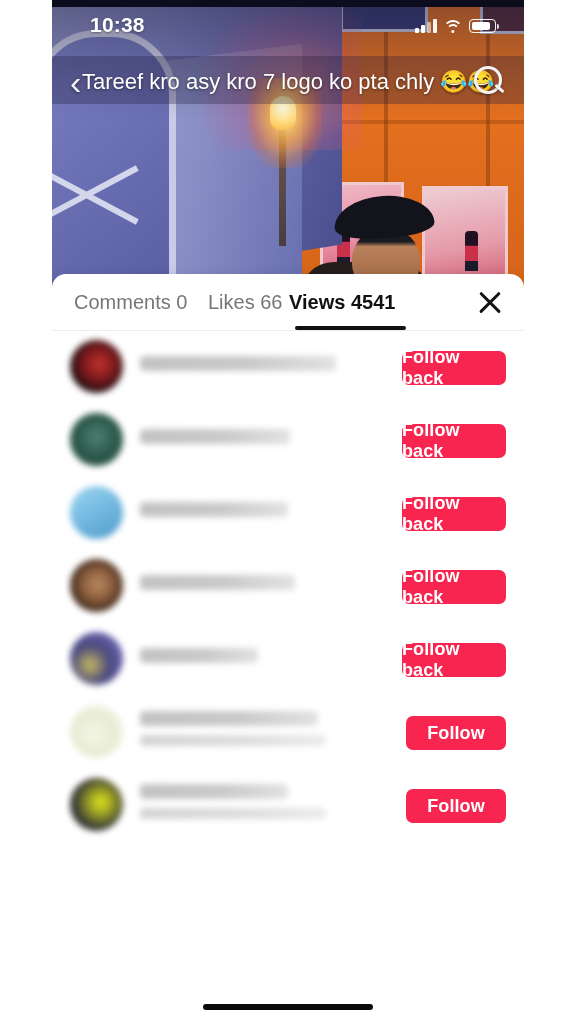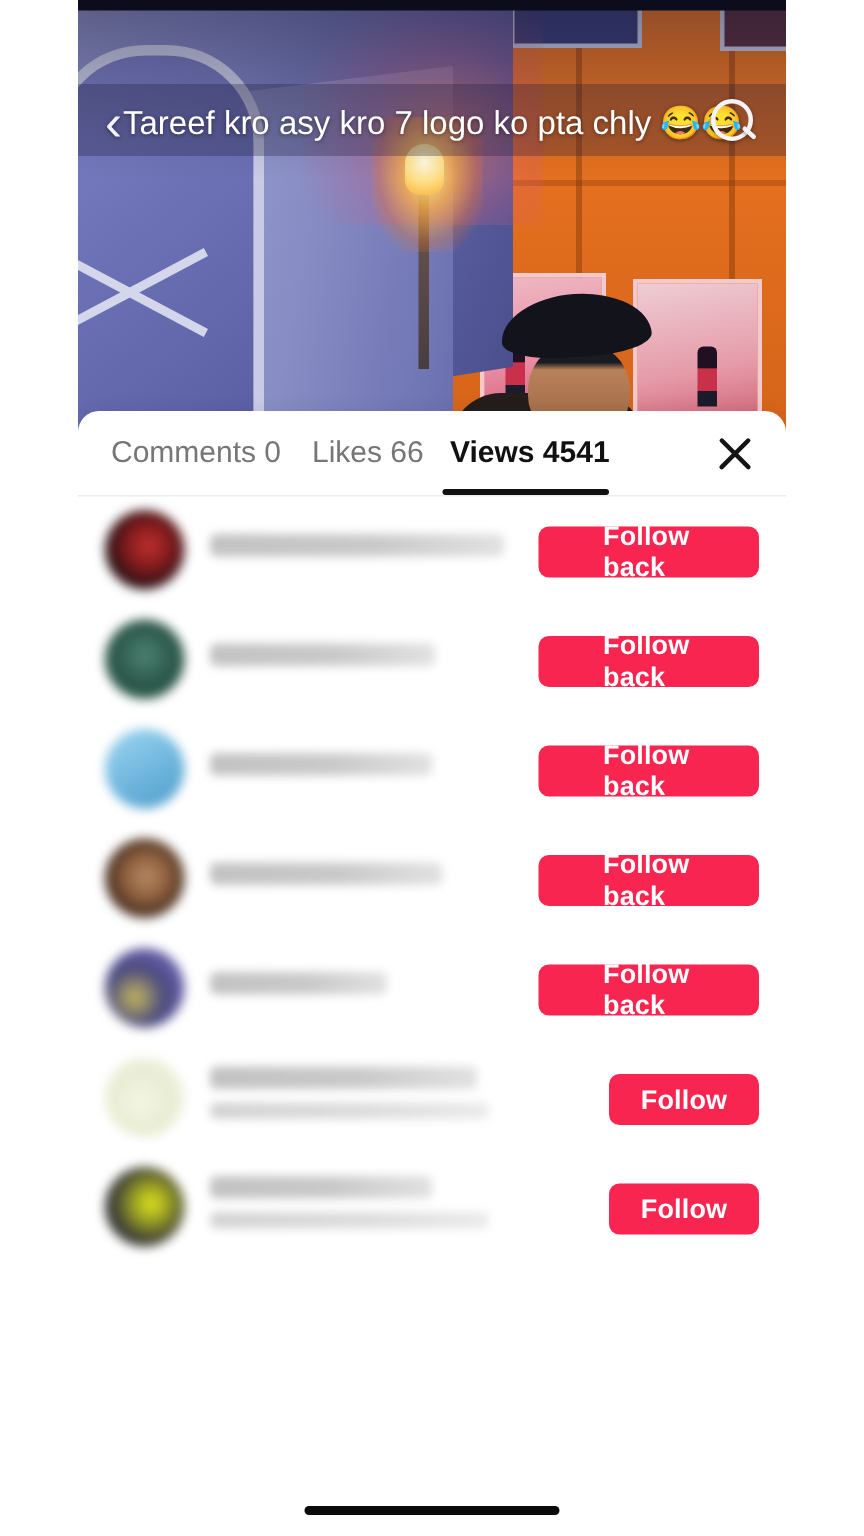--- a/index.html
+++ b/index.html
@@ -282,21 +282,21 @@
     position: absolute;
     top: 0; height: 56px;
     display: flex; align-items: center;
     font-size: 20px;
     color: #767676;
     white-space: nowrap;
   }
   .tab.active { color: #111111; font-weight: bold; }
   #tab-comments { left: 22px; }
   #tab-likes    { left: 156px; }
-  #tab-views    { left: 248px; }
+  #tab-views    { left: 237px; }
   #tab-underline {
     position: absolute;
     left: 243px; top: 52px;
     width: 111px; height: 4px;
     background: #111111;
     border-radius: 2px;
   }
   #close-btn {
     position: absolute;
     right: 18px; top: 13px;
@@ -359,21 +359,21 @@
     border-radius: 7px;
     background: #f7254f;
     color: #ffffff;
     font-size: 18px;
     font-weight: bold;
     display: flex;
     align-items: center;
     justify-content: center;
     letter-spacing: .1px;
   }
-  .follow-btn.wide   { width: 104px; padding-left: 43px; }
+  .follow-btn.wide   { width: 104px; }
   .follow-btn.narrow { width: 100px; }
 
   
   #footer-note {
     position: absolute;
     left: 0; top: 588px;
     width: 472px;
     padding: 0 34px;
     box-sizing: border-box;
     text-align: center;
@@ -424,20 +424,40 @@
     <div class="vid-layer" id="vid-lamp-glow"></div>
     <div class="vid-layer" id="vid-lamp-bulb"></div>
     <div class="vid-layer" id="vid-person-body"></div>
     <div class="vid-layer" id="vid-person-head"></div>
     <div class="vid-layer" id="vid-person-hat"></div>
     <div class="vid-layer" id="vid-grad-top"></div>
     <div class="vid-layer" id="vid-caption-band"></div>
     <div class="vid-layer" id="vid-topbar-dark"></div>
   </div>
 
+  <div id="status-bar">
+    <div id="status-time">10:38</div>
+    <div id="status-icons">
+      <div class="sig-bars">
+        <div class="sig-bar b1"></div>
+        <div class="sig-bar b2"></div>
+        <div class="sig-bar b3"></div>
+        <div class="sig-bar b4"></div>
+      </div>
+      <div class="wifi-ic">
+        <i class="w1"></i>
+          <i class="w2"></i>
+          <span class="wifi-dot"></span>
+      </div>
+      <div class="batt">
+        <div class="batt-fill"></div>
+        <div class="batt-cap"></div>
+      </div>
+    </div>
+  </div>
 
   <div id="vid-header">
     <div id="back-chevron">‹</div>
     <div id="vid-caption">Tareef kro asy kro 7 logo ko pta chly 😂😂</div>
     <div id="search-icon-btn">
       <div class="glass"></div>
       <div class="handle"></div>
     </div>
   </div>
 

